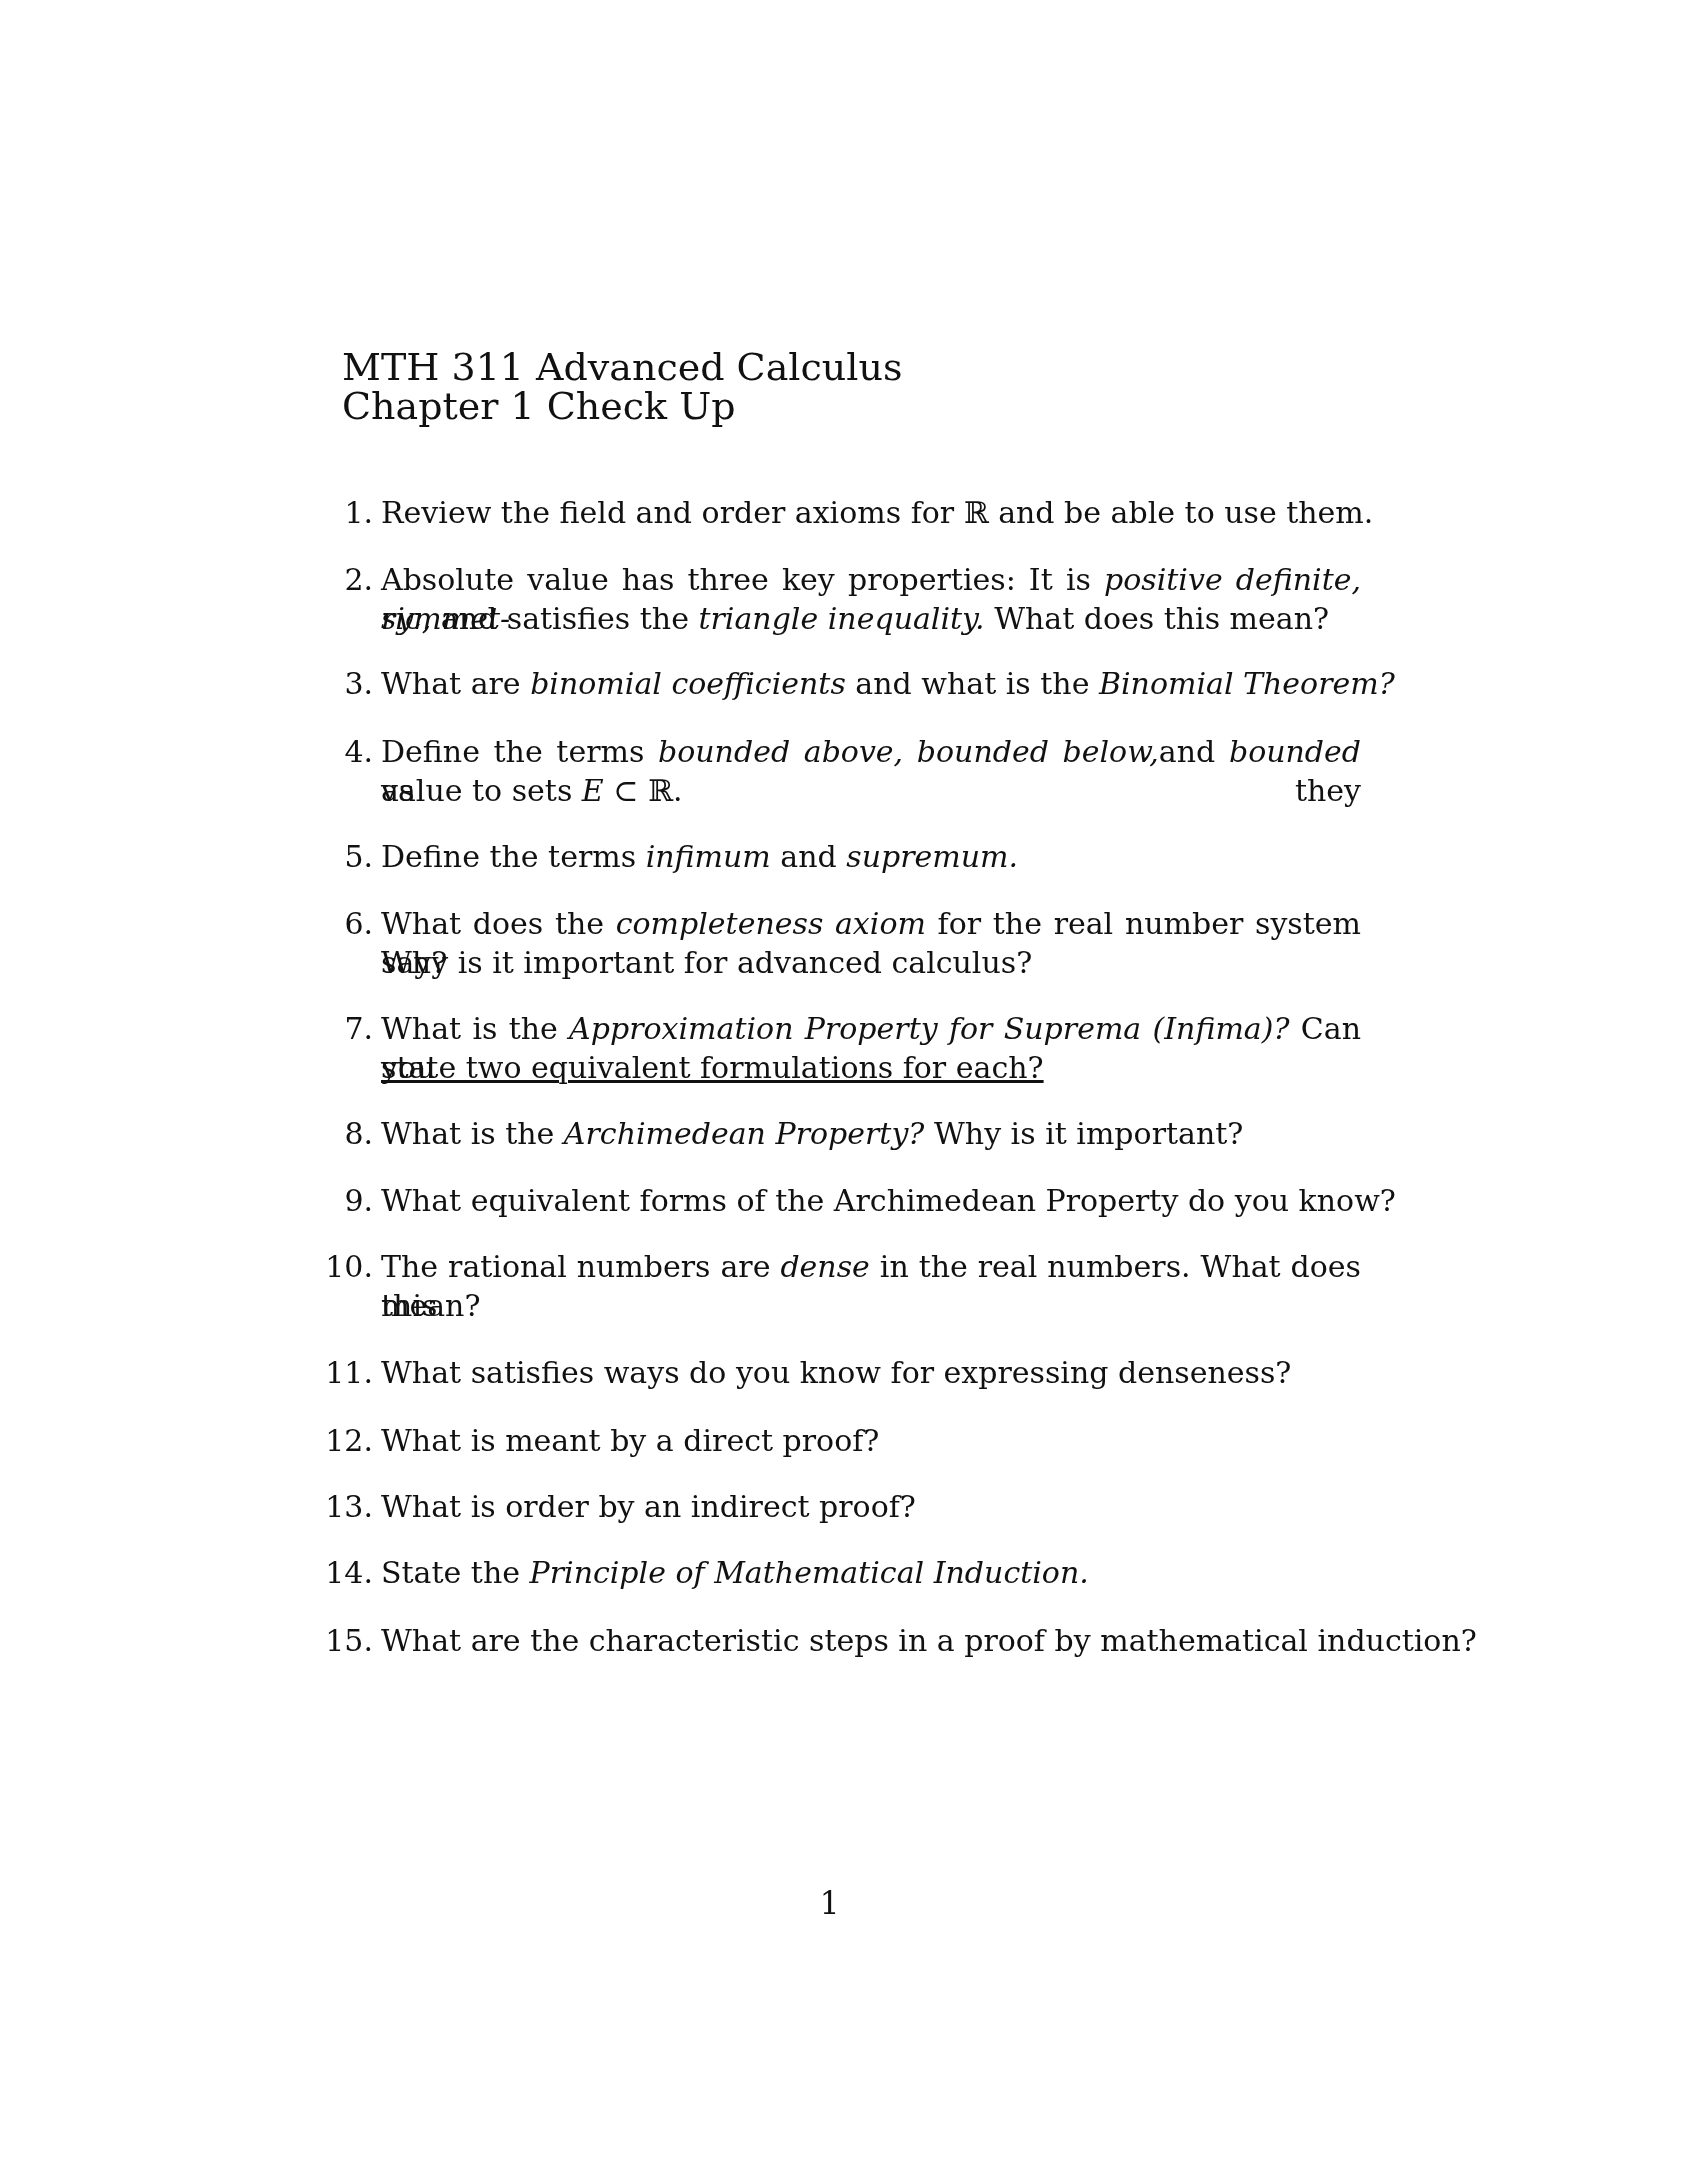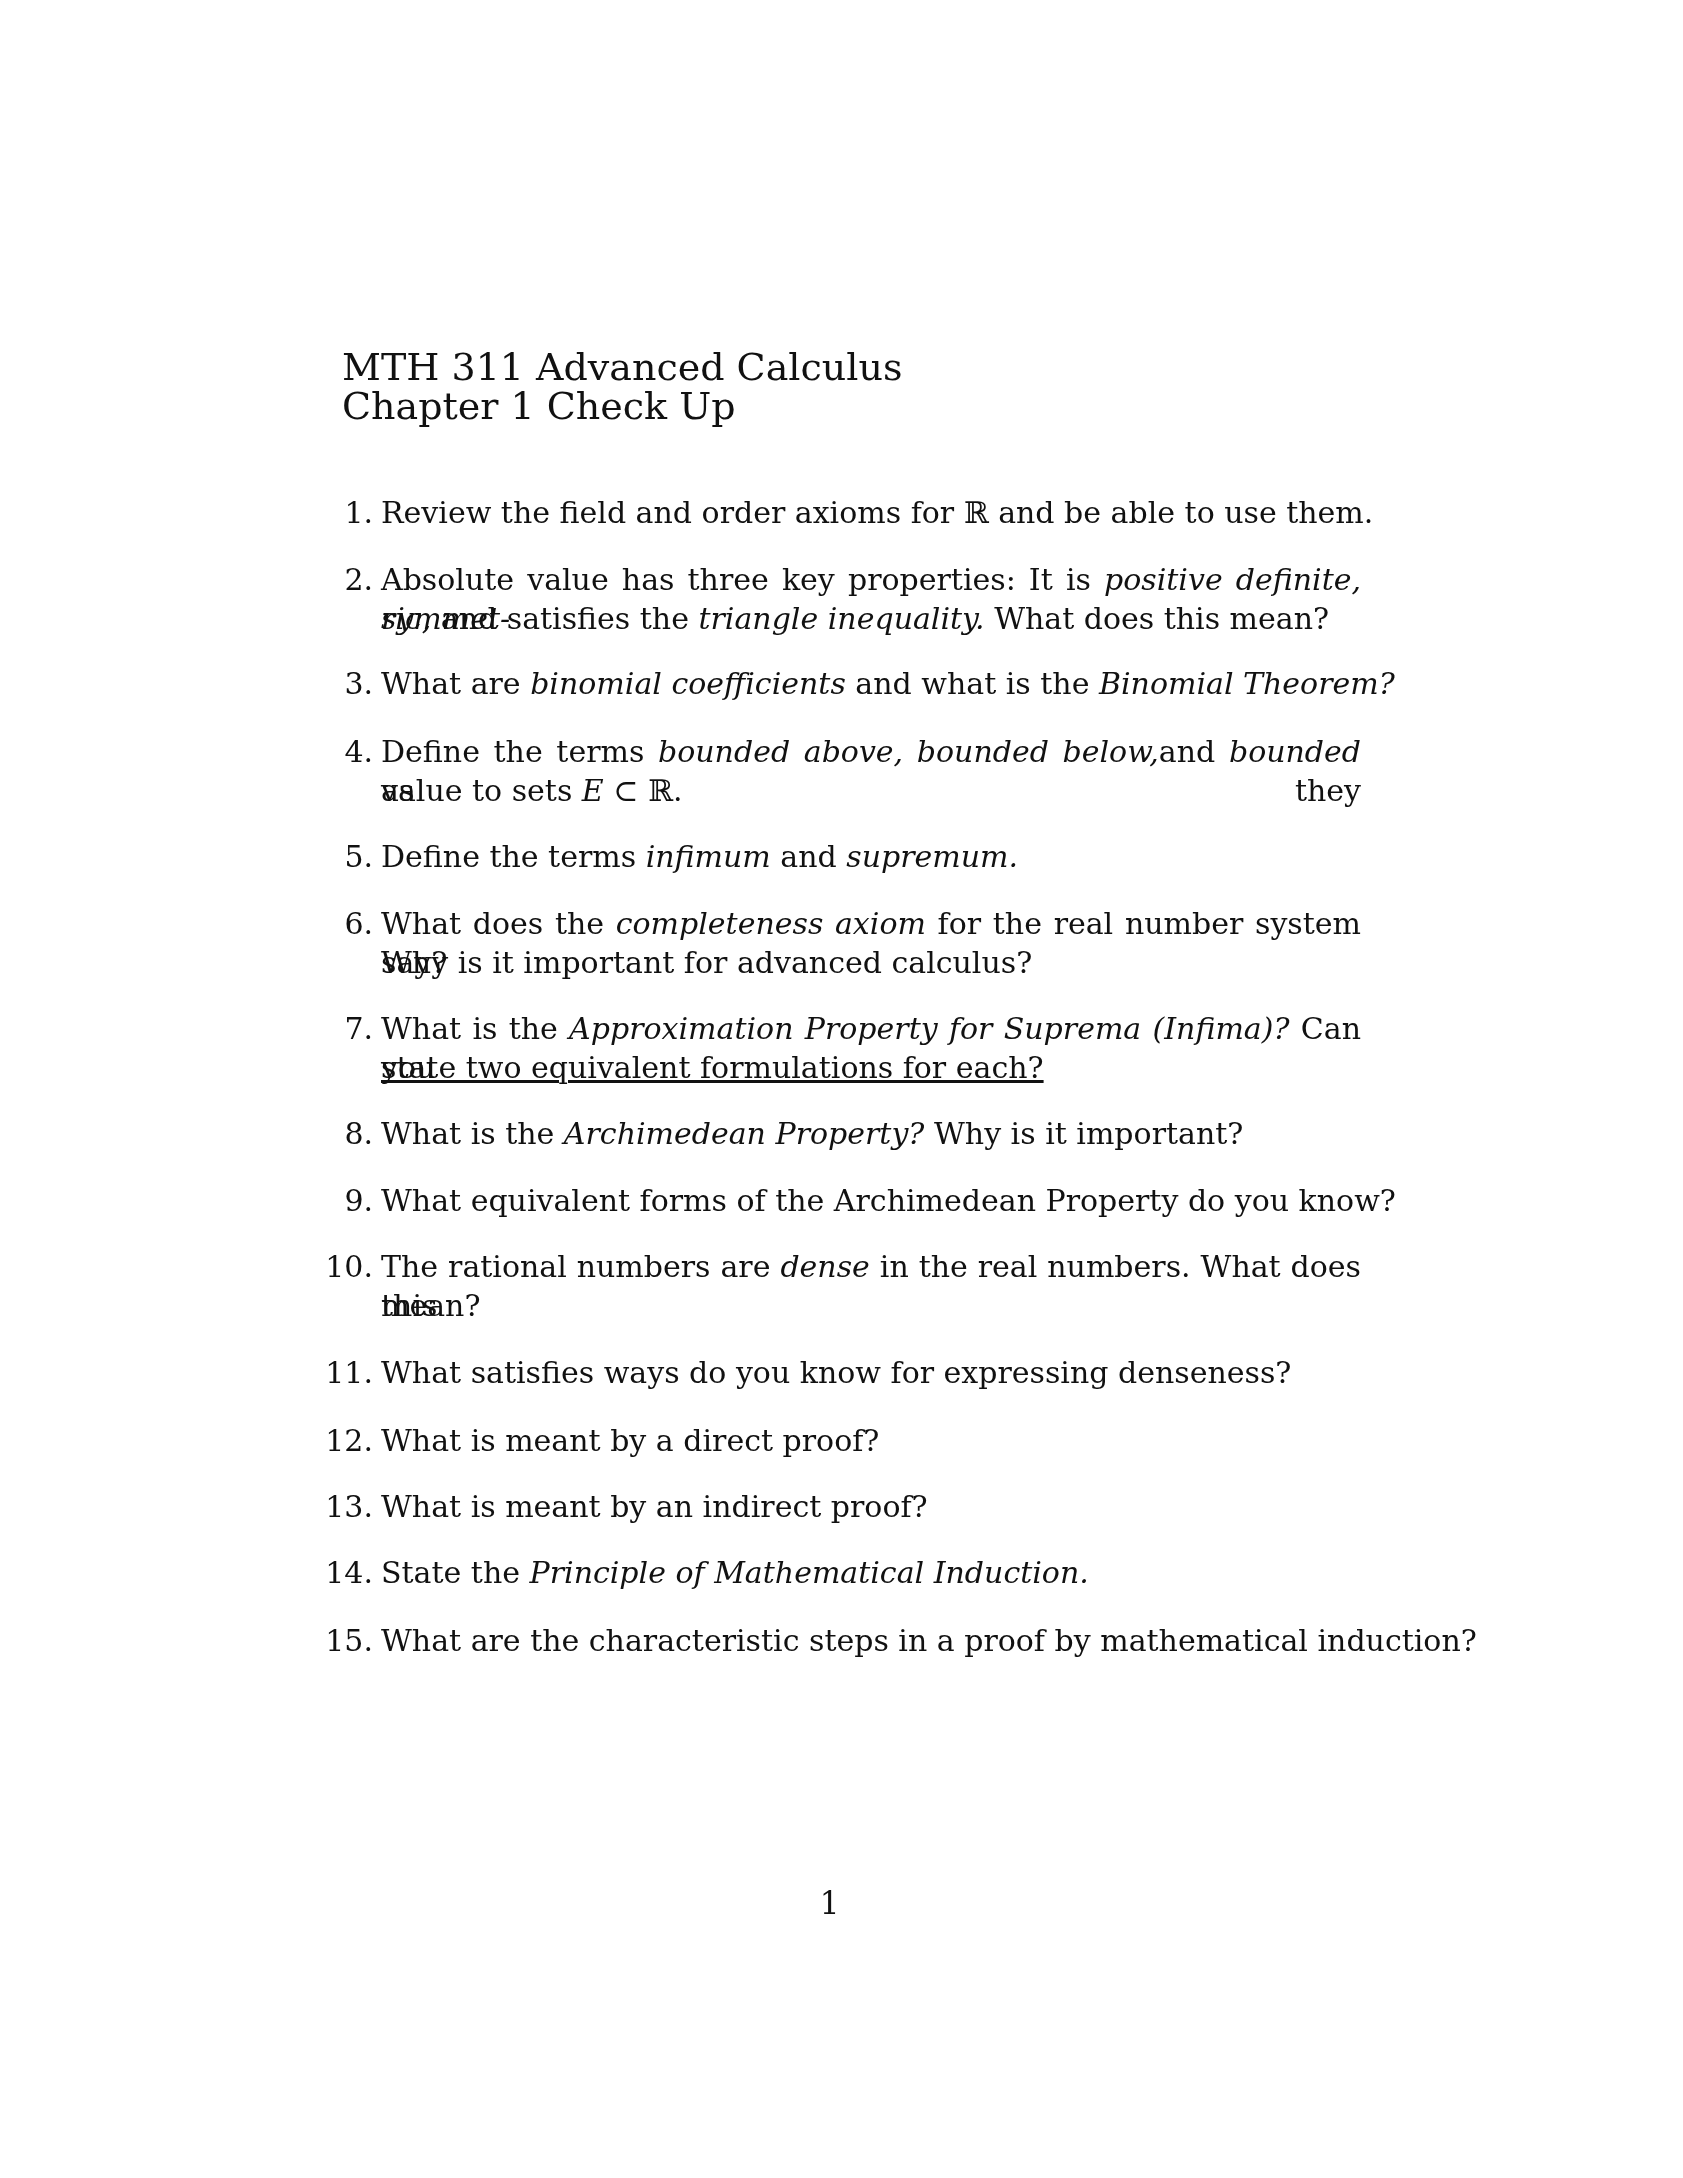--- a/index.html
+++ b/index.html
@@ -70,21 +70,21 @@
       <div class="item" style="top: 1353px;">
         <div class="num">11.</div>
         <div class="txt nj" style="top: 0px;"><span>What satisfies ways do you know for expressing denseness?</span></div>
       </div>
       <div class="item" style="top: 1421px;">
         <div class="num">12.</div>
         <div class="txt nj" style="top: 0px;"><span>What is meant by a direct proof?</span></div>
       </div>
       <div class="item" style="top: 1487px;">
         <div class="num">13.</div>
-        <div class="txt nj" style="top: 0px;"><span>What is meant by an indirect proof?</span></div>
+        <div class="txt nj" style="top: 0px;"><span>What is order by an indirect proof?</span></div>
       </div>
       <div class="item" style="top: 1553px;">
         <div class="num">14.</div>
         <div class="txt nj" style="top: 0px;"><span>State the </span><em>Principle of Mathematical Induction.</em></div>
       </div>
       <div class="item" style="top: 1621px;">
         <div class="num">15.</div>
         <div class="txt nj" style="top: 0px;"><span>What are the characteristic steps in a proof by mathematical induction?</span></div>
       </div>
     </div>

